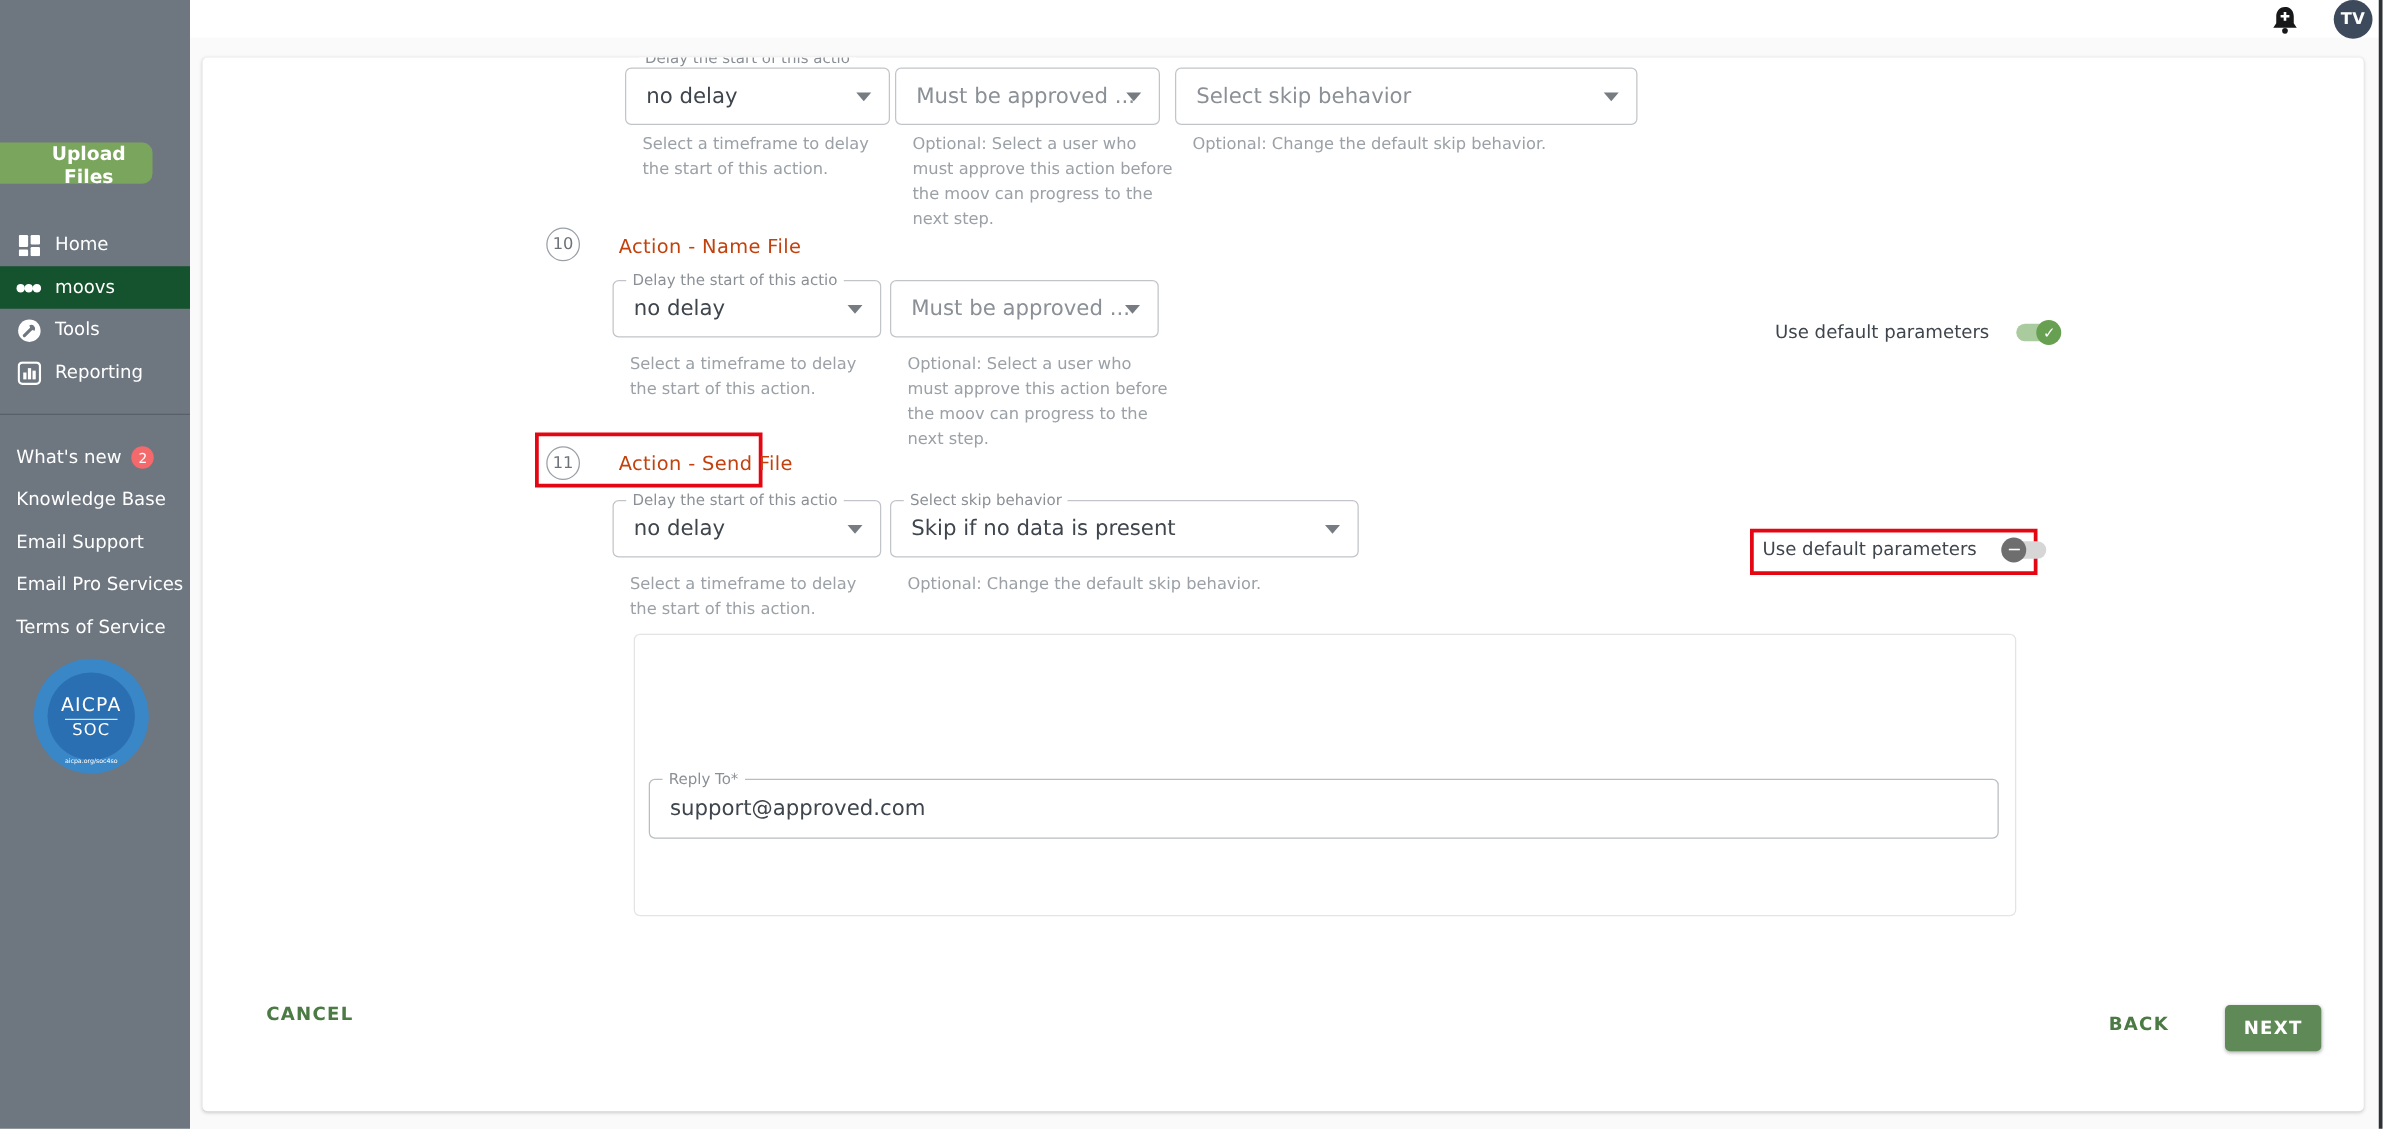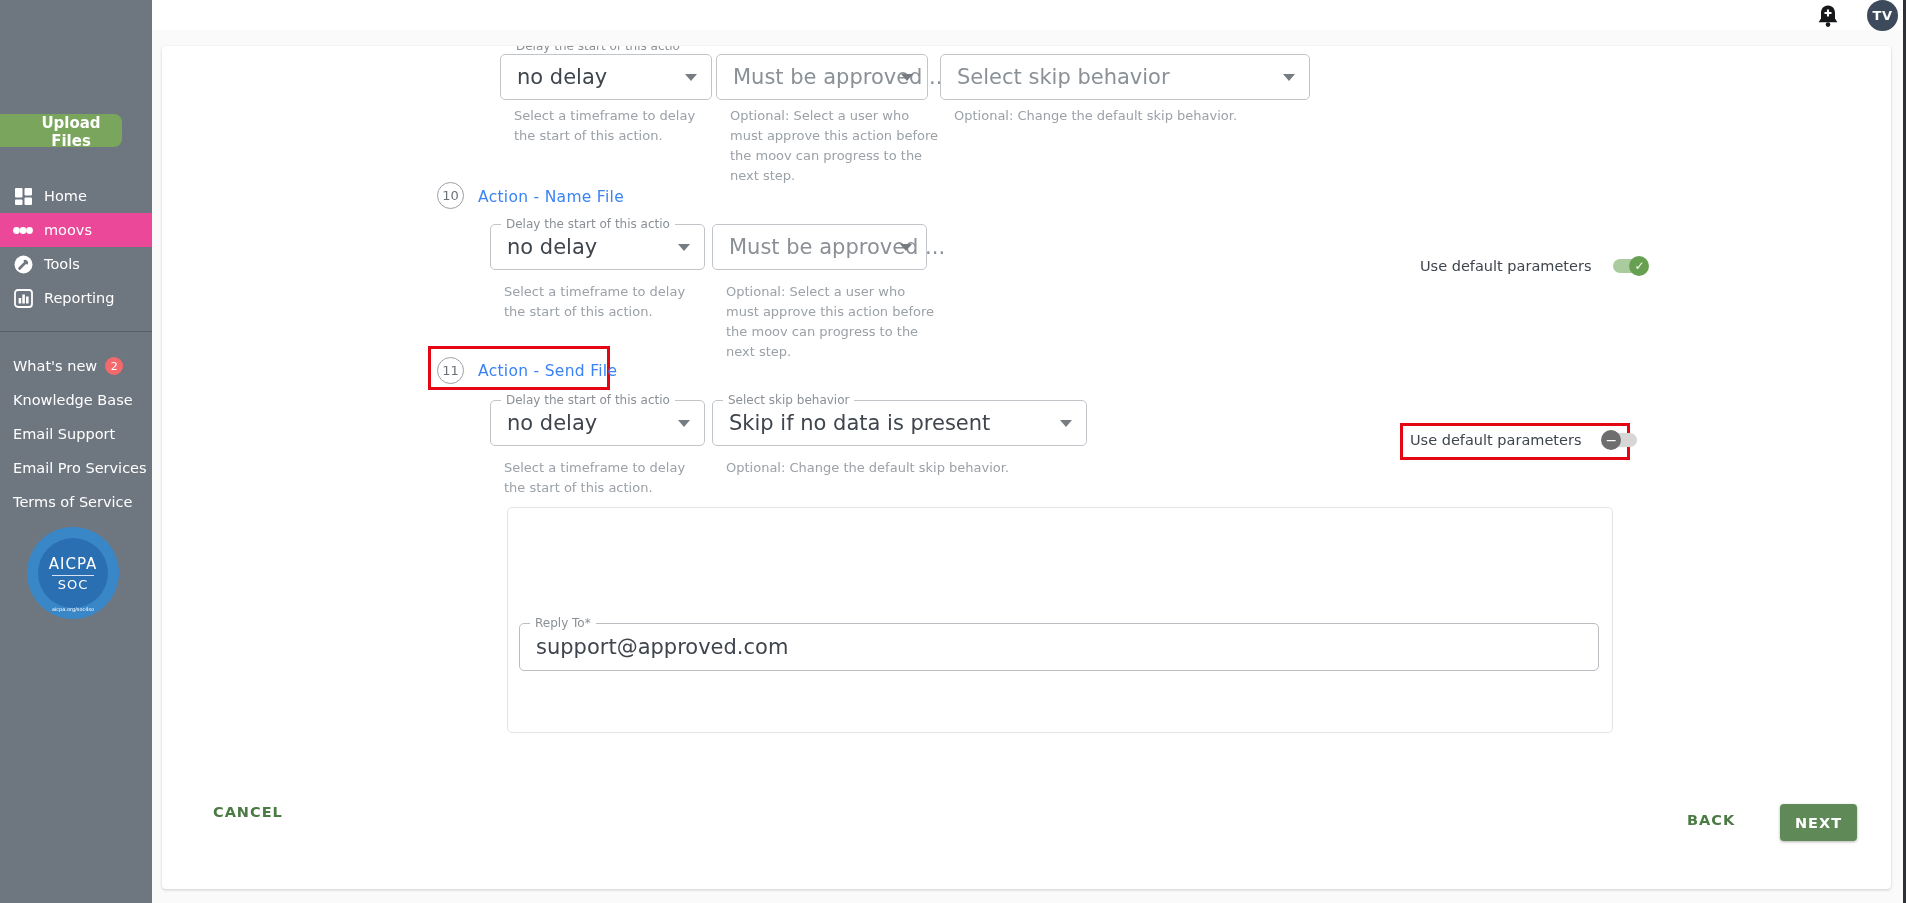--- a/index.html
+++ b/index.html
@@ -18,21 +18,21 @@
   .sidebar { position:absolute; left:0; top:0; width:152px; height:903px; background:#6e7680; color:#fff; z-index:10; }
   .logo-wrap { position:absolute; top:2px; left:0; width:152px; text-align:center; }
   .brand { font-size:19px; font-weight:600; letter-spacing:.5px; margin-top:-2px; }
   .brand .g { color:#3cab5d; } .brand .d { color:#3a414b; }
   .upload-btn { position:absolute; top:114px; left:0; width:122px; height:33px; background:#7aa55c;
     border:none; border-radius:0 8px 8px 0; color:#fff; font-weight:bold; font-size:15px;
     font-family:inherit; cursor:pointer;padding-left:20px; }
   .nav { position:absolute; top:179px; left:0; width:152px; }
   .nav-item { height:34px; display:flex; align-items:center; padding-left:13px; gap:11px;
     font-size:14.5px; cursor:pointer; }
-  .nav-item.active { background:#ec4899; }
+  .nav-item.active { background:#14532d; }
   .nav-ic { width:20px; height:20px; display:flex; align-items:center; justify-content:center; flex:0 0 20px; }
   .side-div { position:absolute; top:331px; left:0; width:152px; border-top:1px solid rgba(0,0,0,.18); }
   .links { position:absolute; top:349px; left:0; width:152px; }
   .link-item { height:34px; display:flex; align-items:center; padding-left:13px; gap:8px;
     font-size:14.5px; cursor:pointer; }
   .badge-2 { width:18px; height:18px; border-radius:50%; background:#f4696b; color:#fff;
     font-size:11px; display:flex; align-items:center; justify-content:center; }
   .soc { position:absolute; top:527px; left:27px; width:92px; height:92px; border-radius:50%;
     background:#3a87c8; display:flex; align-items:center; justify-content:center; }
   .soc-inner { width:70px; height:70px; border-radius:50%; background:#2a6fb2; color:#fff;
@@ -43,29 +43,29 @@
 
   
   .card { position:absolute; left:162px; top:46px; width:1729px; height:843px; background:#fff;
     border-radius:4px; box-shadow:0 1px 3px rgba(0,0,0,.18); overflow:hidden; }
 
   
   .dd { position:absolute; height:46px; border:1px solid #c1c5c9; border-radius:5px; background:#fff; cursor:pointer; }
   .fld { position:absolute; border:1px solid #b9bdc1; border-radius:5px; background:#fff; }
   .notch { position:absolute; top:-8px; left:10px; background:#fff; padding:0 5px; font-size:12px;
     color:#8b9096; white-space:nowrap; line-height:14px; }
-  .val { position:absolute; left:16px; top:50%; transform:translateY(-50%); font-size:21px; color:#3f454d; white-space:nowrap; }
+  .val { position:absolute; left:16px; top:50%; transform:translateY(-50%); font-size:17px; color:#3f454d; white-space:nowrap; }
   .val.ph { color:#8a9096; }
   .arrow { position:absolute; right:14px; top:50%; margin-top:-3px; width:0; height:0;
     border-left:6px solid transparent; border-right:6px solid transparent; border-top:7px solid #777c82; }
   .helper { position:absolute; font-size:13px; line-height:20px; color:#9ba1a7; }
 
   .step-circle { position:absolute; width:27px; height:27px; border:1px solid #9aa0a6; border-radius:50%;
     color:#6d7278; font-size:13px; display:flex; align-items:center; justify-content:center; background:#fff; }
-  .step-title { position:absolute; font-size:15.5px; color:#3b82f6; letter-spacing:.3px; white-space:nowrap; }
+  .step-title { position:absolute; font-size:15.5px; color:#c2410c; letter-spacing:.3px; white-space:nowrap;margin-left:17px; }
 
   .toggle-row { position:absolute; display:flex; align-items:center; gap:20px; font-size:14.5px; color:#3f454d; }
   .switch { position:relative; width:38px; height:20px; cursor:pointer; flex:0 0 38px; }
   .track { position:absolute; left:2px; right:2px; top:3px; height:14px; border-radius:7px; }
   .knob { position:absolute; top:0; width:20px; height:20px; border-radius:50%; color:#fff;
     font-size:12px; display:flex; align-items:center; justify-content:center; }
   .switch.on  .track { background:#a9cb9d; } .switch.on  .knob { right:0; background:#68a052; }
   .switch.off .track { background:#d6d6d6; } .switch.off .knob { left:0; background:#6e6e6e; font-size:14px; }
 
   .annotation { position:absolute; border:3px solid #e40613; pointer-events:none; }

